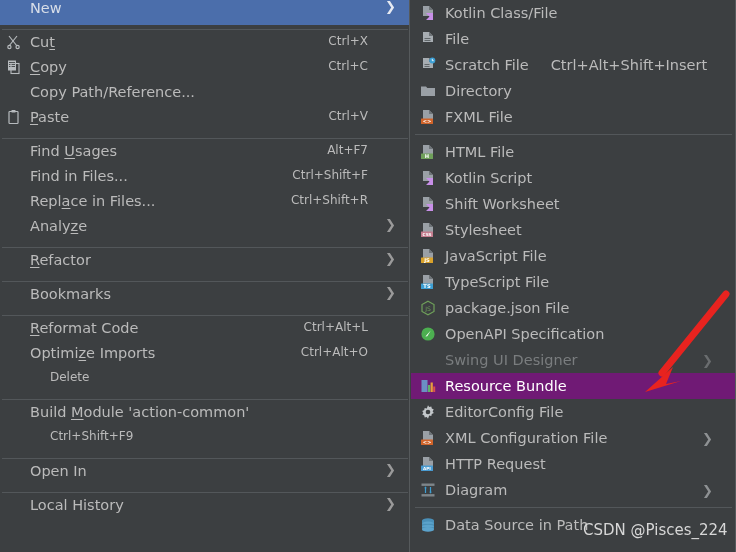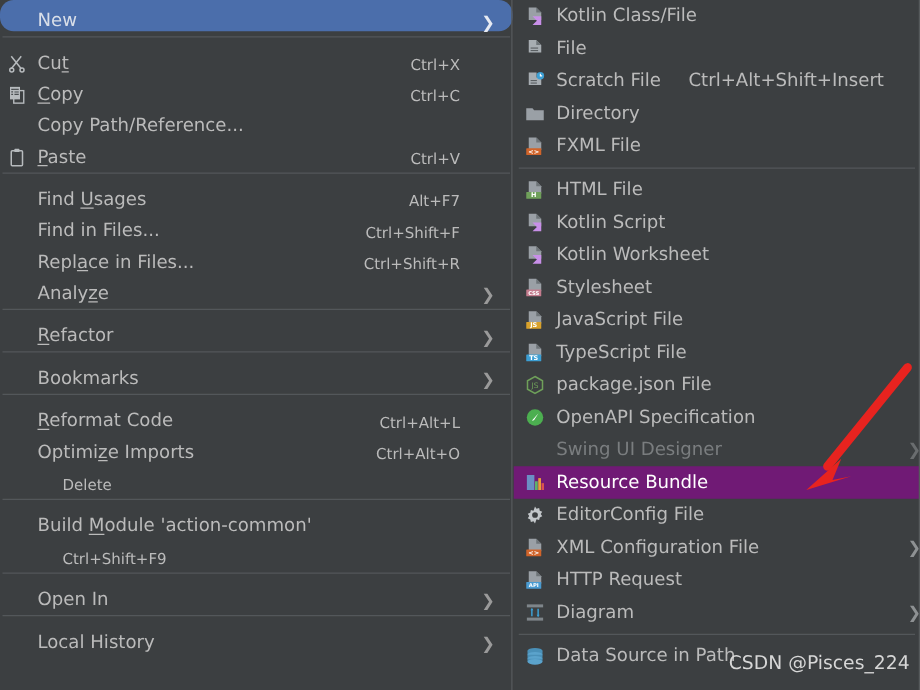--- a/index.html
+++ b/index.html
@@ -27,28 +27,27 @@
     content: "";
     position: absolute;
     right: 0; top: 0; bottom: 0;
     width: 1px;
     background: #565A5C;
   }
 
   .l-row {
     position: relative;
     display: flex;
-    align-items: flex-end;
+    align-items: flex-start;
     height: 25px;
     padding: 0 14px 0 6px;
     box-sizing: border-box;
     color: #BBBBBB;
     font-size: 14.5px;
     white-space: nowrap;
-    border-radius: 11px;
   }
   .l-row.selected {
     background: #4B6EAB;
     color: #D8DEE8;
   }
   .l-icon {
     width: 22px;
     min-width: 22px;
     height: 16px;
     margin-right: 2px;
@@ -93,21 +92,21 @@
     position: absolute;
     right: 0; top: 0; bottom: 0;
     width: 1px;
     background: #565A5C;
   }
   .r-row {
     position: relative;
     display: flex;
     align-items: center;
     height: 26px;
-    padding: 0 0 0 8px;
+    padding: 0 24px 0 8px;
     box-sizing: border-box;
     color: #BBBBBB;
     font-size: 14.5px;
     white-space: nowrap;
   }
   .r-row.selected {
     background: #701a75;
     color: #FFFFFF;
   }
   .r-row.disabled { color: #7A7D7F; }
@@ -385,21 +384,21 @@
         <span class="r-arrow"></span>
       </div>
       <div class="r-row">
         <span class="r-icon">
           <svg width="16" height="16" viewBox="0 0 16 16">
             <path d="M3 1 h6 l4 4 v6 H3 Z" fill="#9AA0A6"></path>
             <path d="M9 1 l4 4 h-4 Z" fill="#6E7478"></path>
             <path d="M6 8 h7 v7 h-7 l3.5 -3.5 Z" fill="#C88FE8"></path>
           </svg>
         </span>
-        <span class="r-label">Kotlin Worksheet</span>
+        <span class="r-label">Shift Worksheet</span>
         <span class="r-spacer"></span>
         <span class="r-arrow"></span>
       </div>
       <div class="r-row">
         <span class="r-icon">
           <svg width="16" height="16" viewBox="0 0 16 16">
             <path d="M3 1 h6 l4 4 v6 H3 Z" fill="#9AA0A6"></path>
             <path d="M9 1 l4 4 h-4 Z" fill="#6E7478"></path>
             <rect x="1" y="9.5" width="12" height="5.5" rx="0.5" fill="#C47C8E"></rect>
             <text x="7" y="13.9" font-size="4.2" font-family="DejaVu Sans, sans-serif" font-weight="bold" fill="#FFFFFF" text-anchor="middle">CSS</text>

